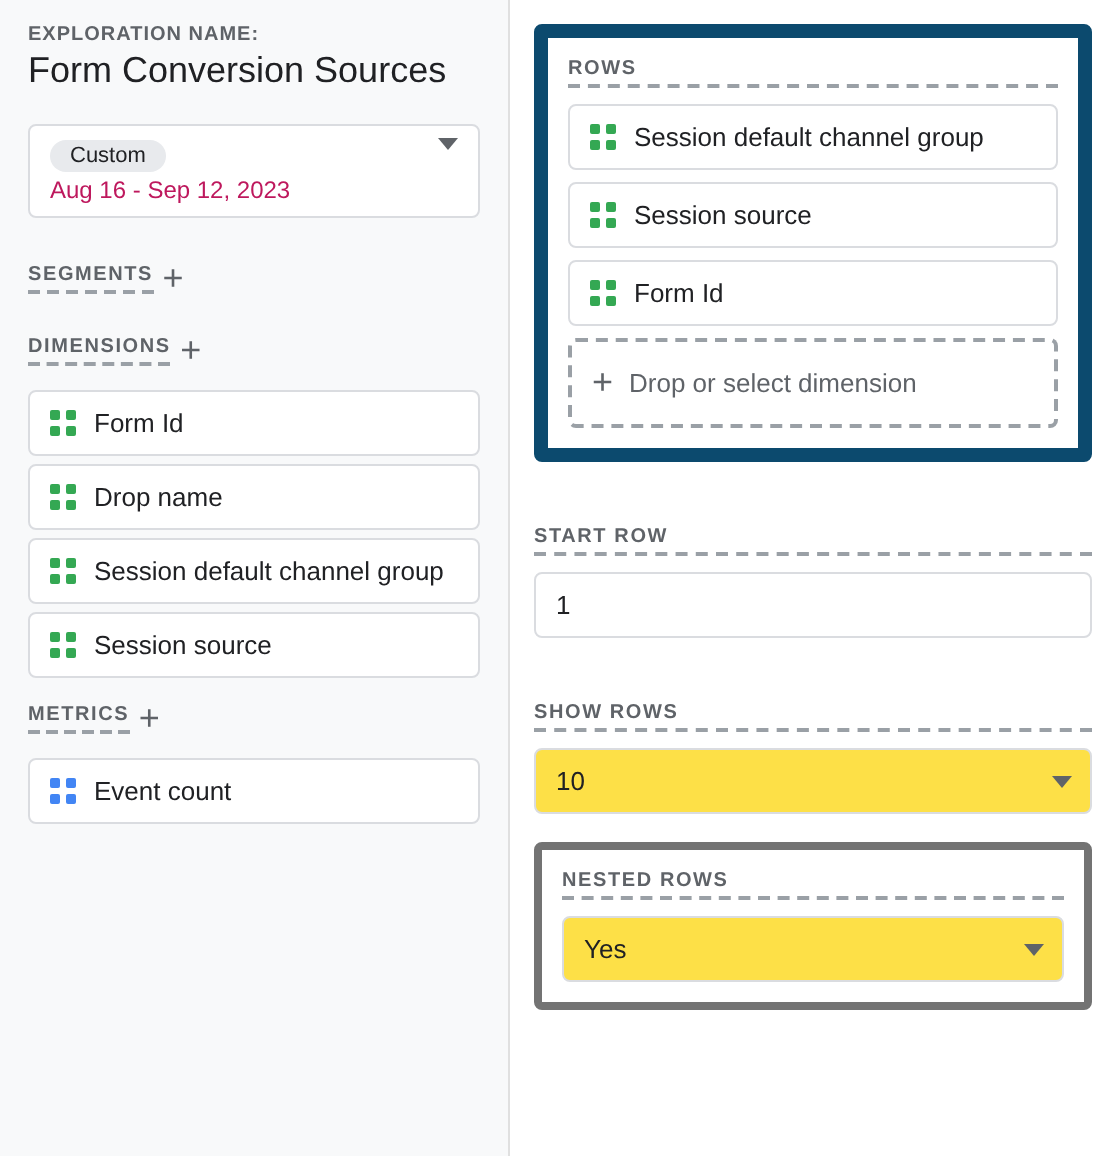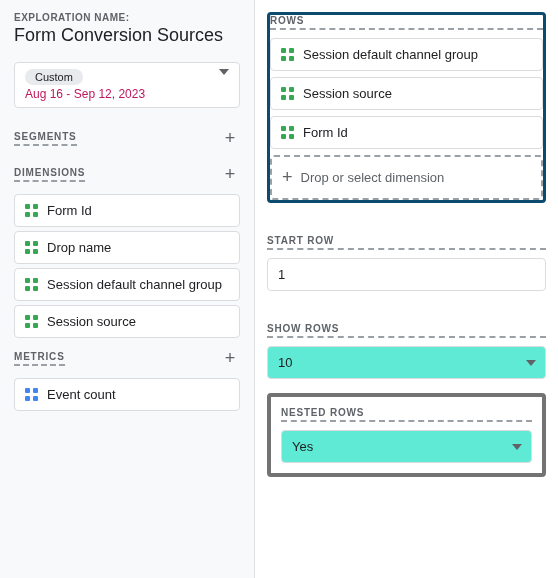--- a/index.html
+++ b/index.html
@@ -62,21 +62,20 @@
       border-left: 5px solid transparent;
       border-right: 5px solid transparent;
       border-top: 6px solid #5f6368;
       margin-left: 6px;
       flex-shrink: 0;
     }
 
     .section-header {
       display: flex;
       align-items: center;
-      justify-content: space-between;
       padding: 6px 14px;
       margin-top: 4px;
     }
 
     .section-title {
       font-size: 10px;
       font-weight: 700;
       color: #5f6368;
       letter-spacing: 0.8px;
       text-transform: uppercase;
@@ -134,22 +133,23 @@
 
     
     .right-panel {
       flex: 1;
       background: #fff;
       padding: 12px;
       overflow-y: auto;
     }
 
     .section-box {
-      border: 3px solid #0c4a6e;
-      border-radius: 4px;
+      border: 7px solid #0c4a6e;
+      border-radius: 4px;
+      padding: 10px;
       margin-bottom: 14px;
     }
 
     .rows-label {
       font-size: 10px;
       font-weight: 700;
       color: #5f6368;
       letter-spacing: 0.8px;
       text-transform: uppercase;
       border-bottom: 2px dashed #9aa0a6;
@@ -218,21 +218,21 @@
       width: 100%;
     }
 
     .field-select {
       width: 100%;
       border: 1px solid #dadce0;
       border-radius: 4px;
       padding: 8px 30px 8px 10px;
       font-size: 13px;
       color: #202124;
-      background: #5eead4;
+      background: #fde047;
       appearance: none;
       cursor: pointer;
       outline: none;
     }
 
     .select-chevron {
       position: absolute;
       right: 10px;
       top: 50%;
       transform: translateY(-50%);

